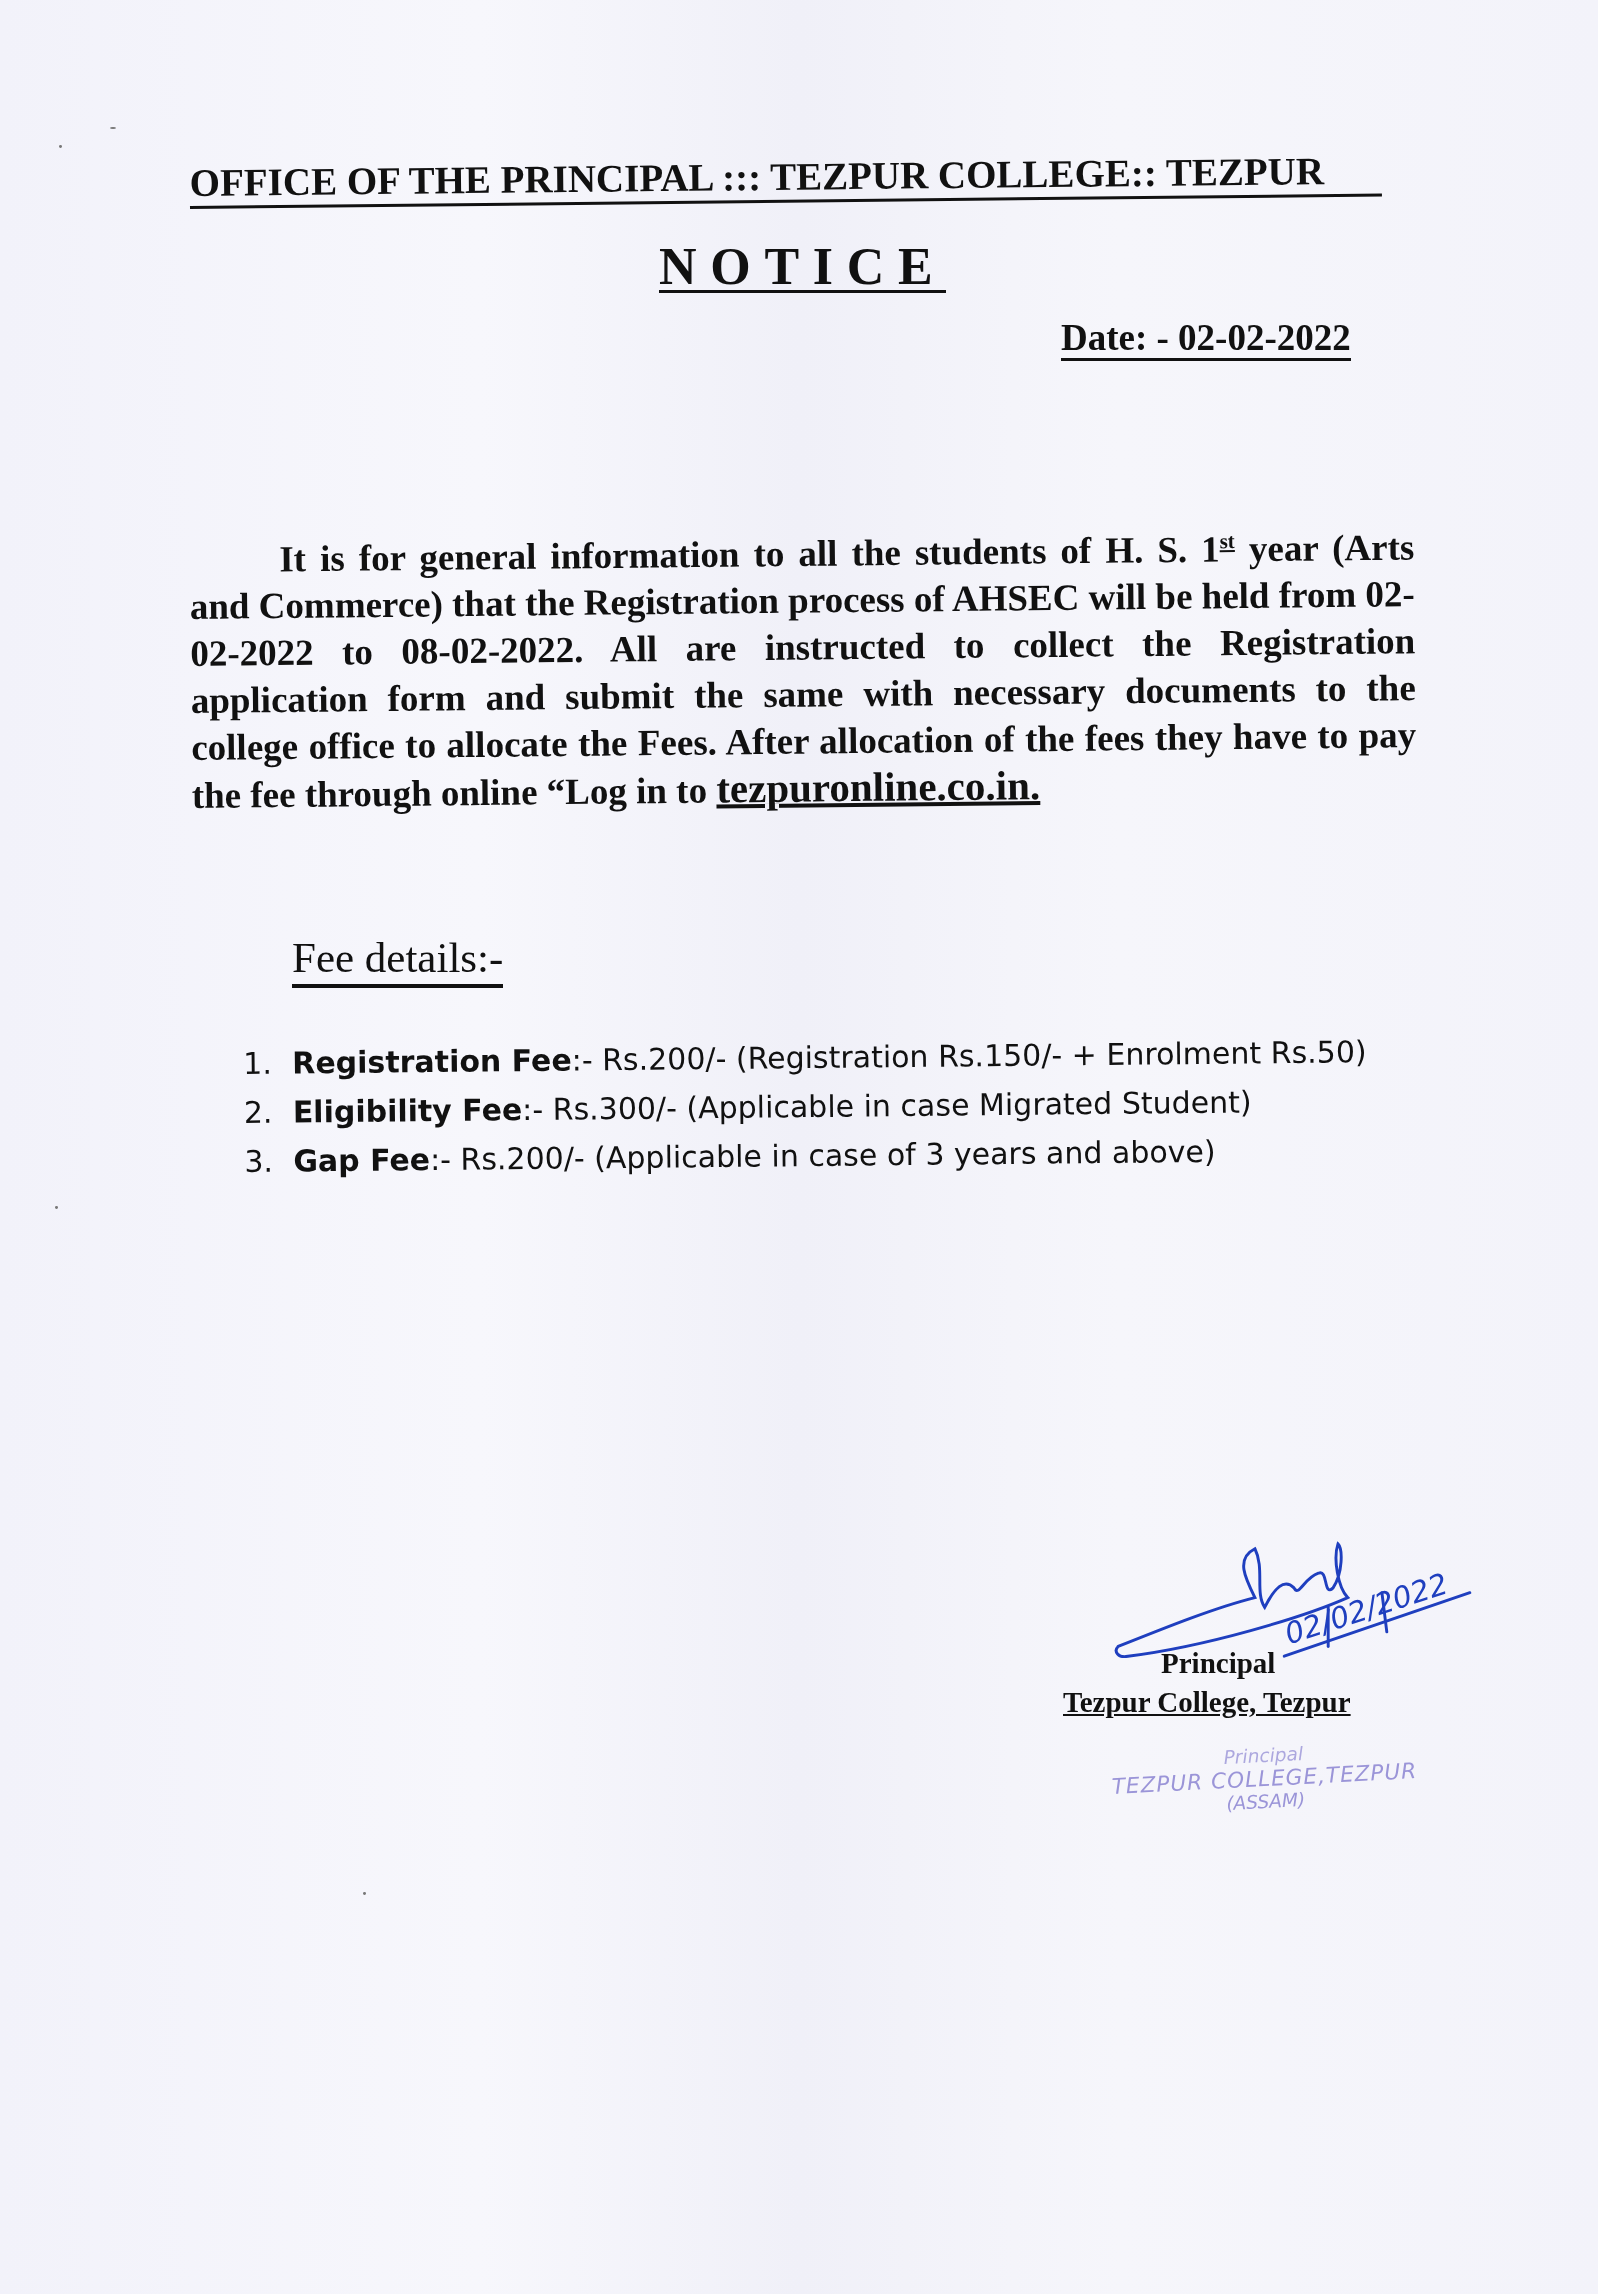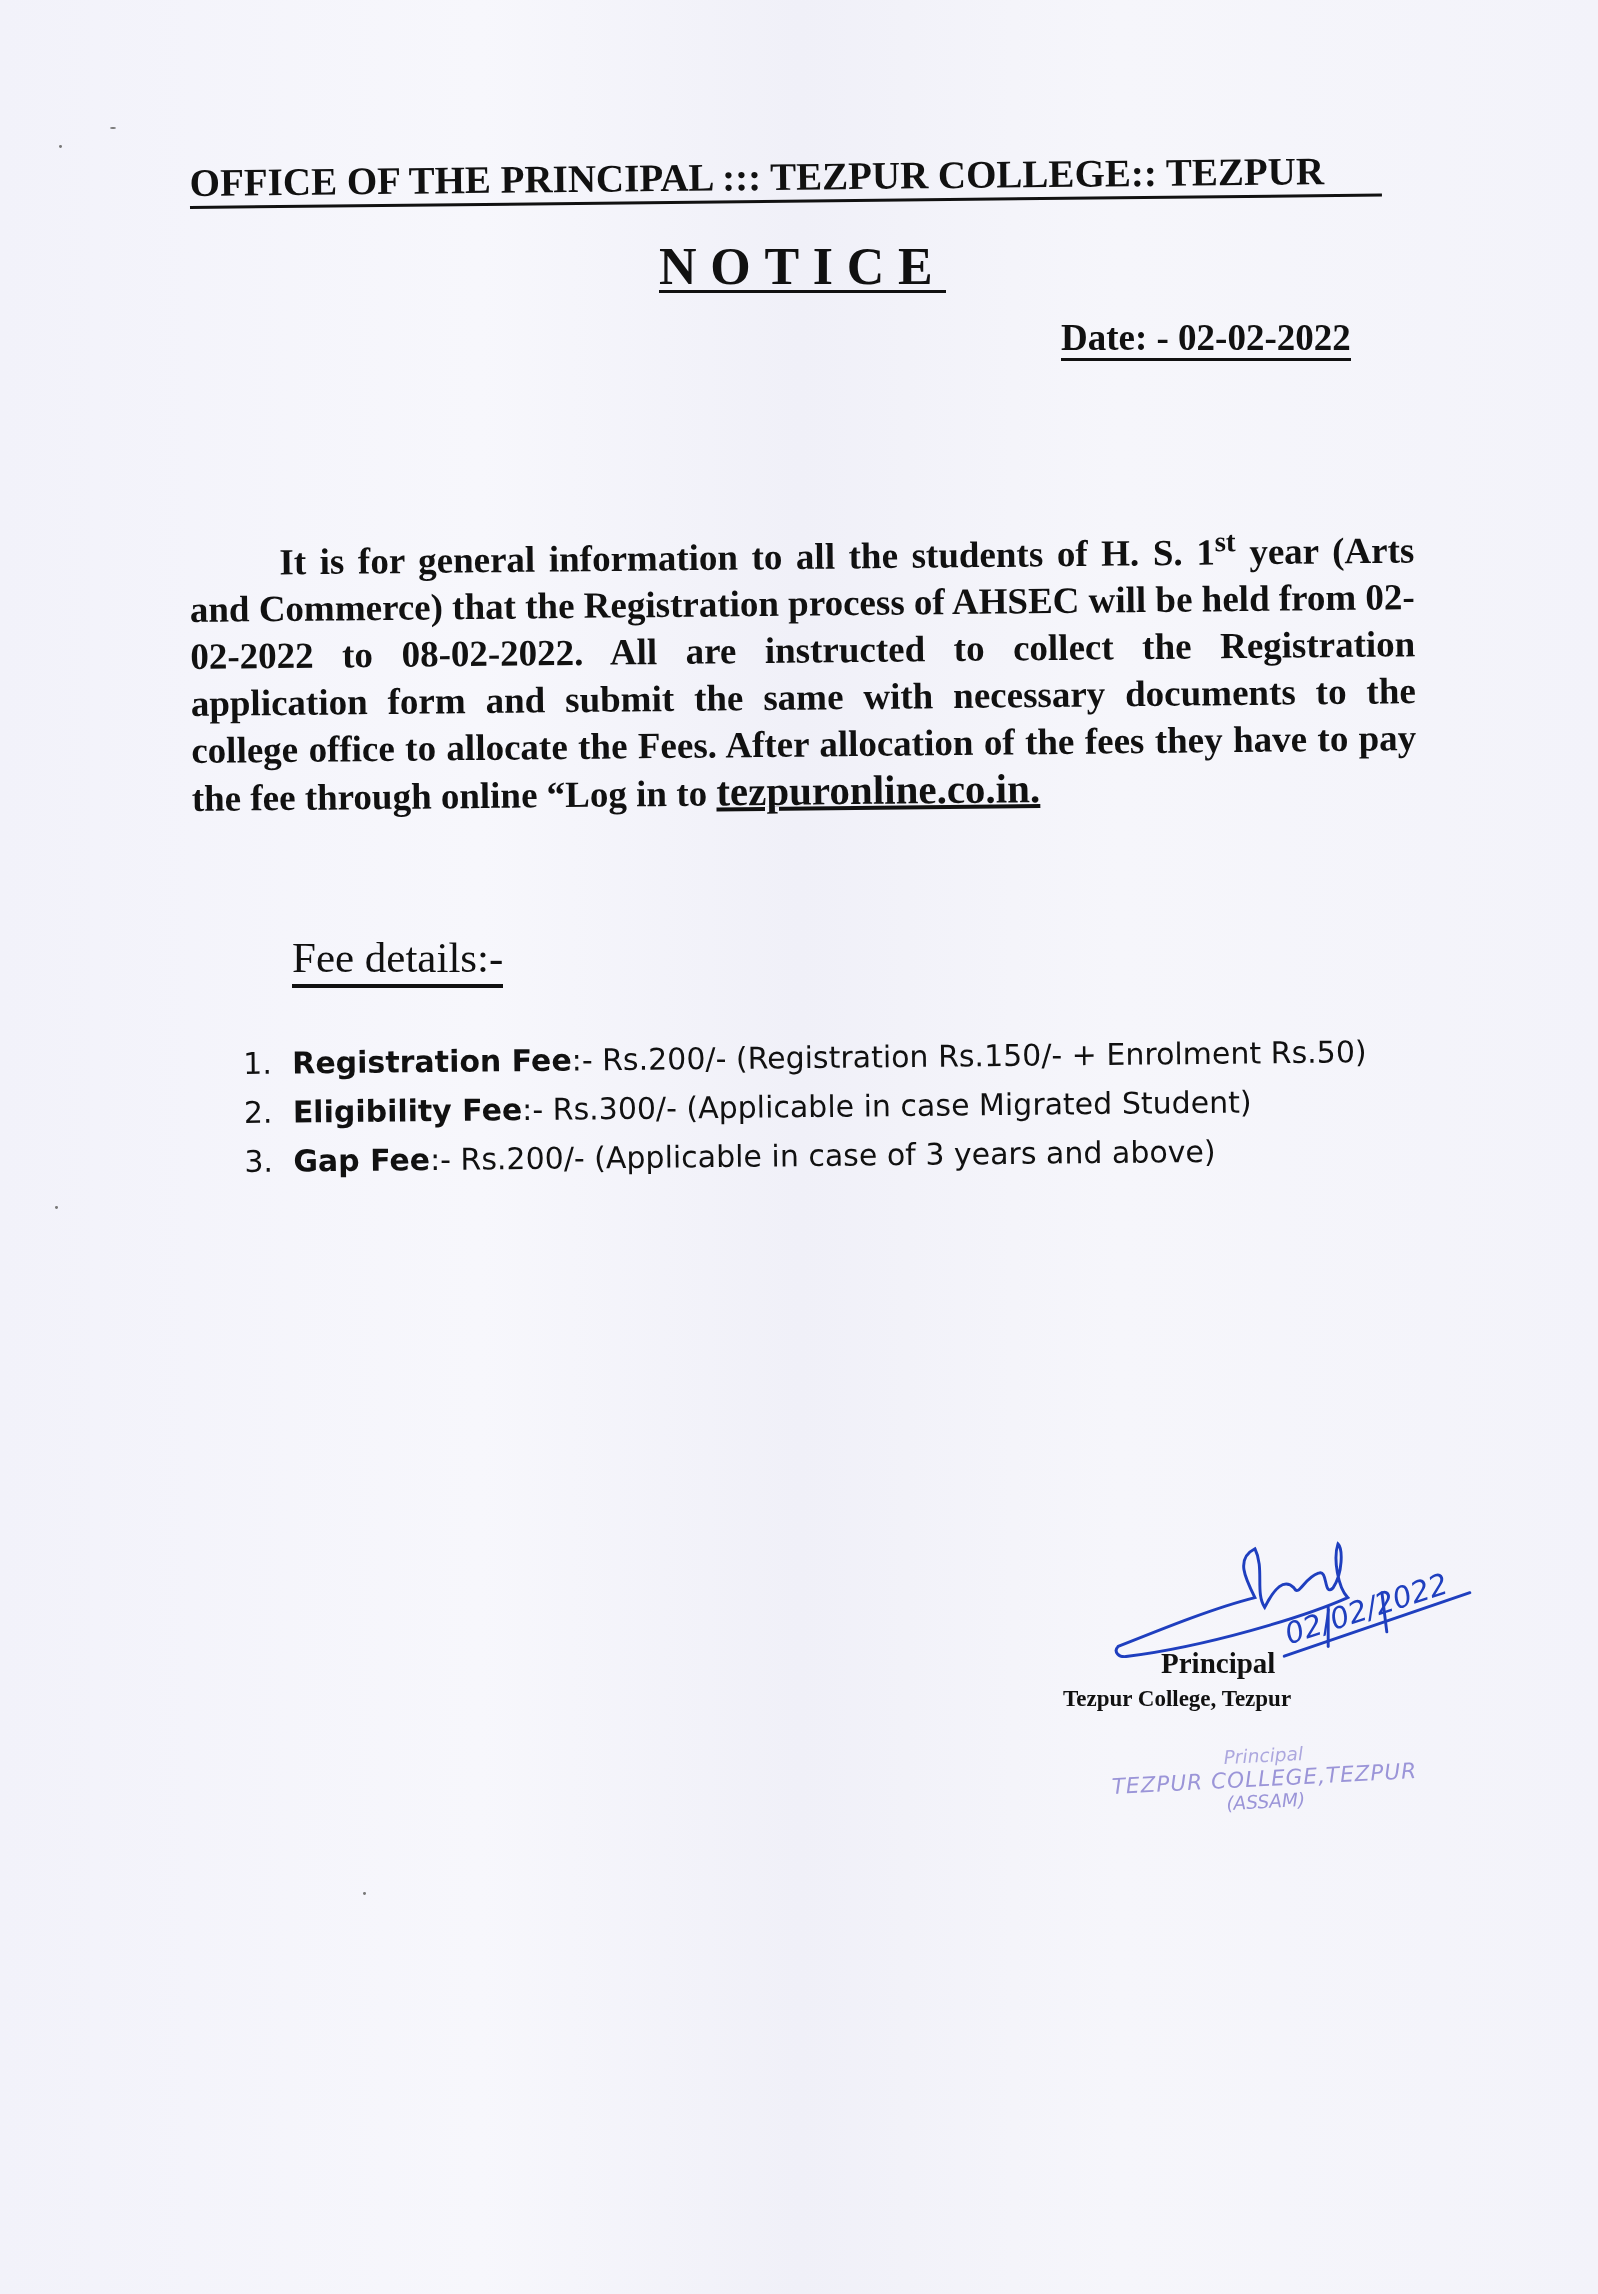--- a/index.html
+++ b/index.html
@@ -31,21 +31,21 @@
     position: absolute; left: 1061px; top: 317px;
     font-weight: bold; font-size: 37px; border-bottom: 3.9px solid #111;
     line-height: 41px; white-space: nowrap;
   }
   .body-para {
     position: absolute; left: 189px; top: 529px; width: 1225px;
     font-weight: bold; font-size: 37px; line-height: 47px;
     text-align: justify; text-indent: 90px;
     transform: rotate(-0.6deg); transform-origin: left top;
   }
-  .body-para sup { font-size: 29px; }
+  .body-para sup { font-size: 21px; text-decoration: underline; }
   .link-text { text-decoration: underline; text-decoration-thickness: 3.9px; font-size: 41px; }
   .fee-heading {
     position: absolute; left: 292px; top: 931px;
     font-weight: normal; font-size: 43px; border-bottom: 4.9px solid #111;
     line-height: 53px; white-space: nowrap;
   }
   .fee-list {
     position: absolute; left: 243px; top: 1039px; width: 1206px;
     font-family: "DejaVu Sans", sans-serif; font-size: 30px; line-height: 49px;
     transform: rotate(-0.6deg); transform-origin: left top;
@@ -56,21 +56,21 @@
   .fee-list b { font-weight: bold; }
   .signature {
     position: absolute; left: 1108px; top: 1539px; width: 372px; height: 127px;
   }
   .sign-title {
     position: absolute; left: 1161px; top: 1647px;
     font-weight: bold; font-size: 29px; white-space: nowrap;
   }
   .sign-org {
     position: absolute; left: 1063px; top: 1686px;
-    font-weight: bold; font-size: 23px; white-space: nowrap;
+    font-weight: bold; font-size: 29px; white-space: nowrap; text-decoration: underline;
   }
   .stamp {
     position: absolute; left: 1088px; top: 1745px; width: 353px;
     color: #9b95d8; font-family: "DejaVu Sans", sans-serif; font-style: italic;
     text-align: center; transform: rotate(-3deg);
   }
   .stamp .s1 { font-size: 18.6px; opacity: 0.8; }
   .stamp .s2 { font-size: 21.6px; letter-spacing: 1px; }
   .stamp .s3 { font-size: 18.6px; }
   .speck { position: absolute; background: #777; border-radius: 50%; }

